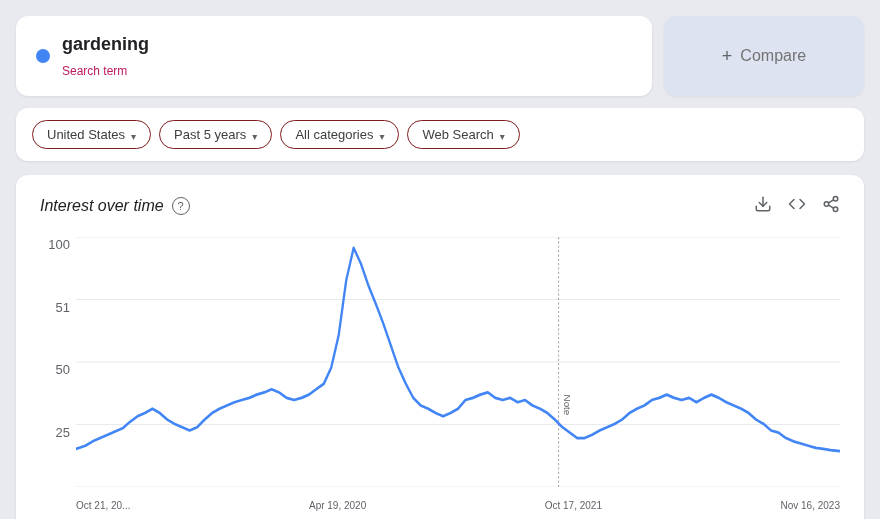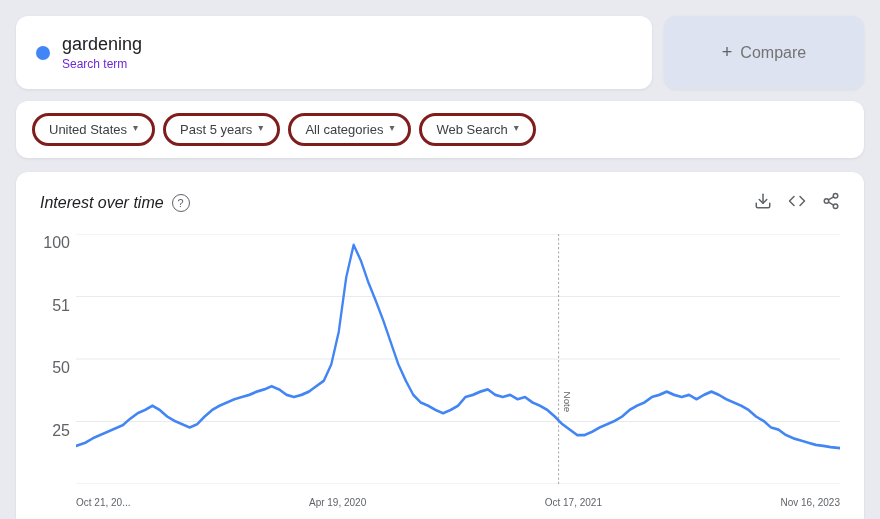--- a/index.html
+++ b/index.html
@@ -40,28 +40,28 @@
       flex-shrink: 0;
     }
 
     .search-term-text {
       display: flex;
       flex-direction: column;
     }
 
     .search-term-main {
       font-size: 18px;
-      font-weight: 400;
+      font-weight: 700;
       color: #202124;
     }
 
     .search-term-sub {
       font-size: 12px;
-      color: #6d28d9;
-      margin-top: 2px;
+      color: #be185d;
+      margin-top: 9px;
     }
 
     .compare-card {
       background: #dde3f0;
       border-radius: 12px;
       padding: 18px 28px;
       display: flex;
       align-items: center;
       justify-content: center;
       gap: 8px;
@@ -88,23 +88,23 @@
       width: 100%;
       margin-bottom: 14px;
       background: white;
       border-radius: 12px;
       padding: 12px 16px;
       box-shadow: 0 1px 3px rgba(0,0,0,0.08);
     }
 
     .filter-pill {
       display: flex;
-      align-items: flex-start;
+      align-items: flex-end;
       gap: 6px;
-      border: 3px solid #7f1d1d;
+      border: 1px solid #7f1d1d;
       border-radius: 20px;
       padding: 6px 14px;
       font-size: 13px;
       color: #3c4043;
       cursor: pointer;
       background: white;
     }
 
     .chevron-down {
       font-size: 10px;
@@ -178,21 +178,21 @@
       bottom: 30px;
       width: 36px;
       display: flex;
       flex-direction: column;
       justify-content: space-between;
       align-items: flex-end;
       padding-right: 6px;
     }
 
     .y-label {
-      font-size: 16px;
+      font-size: 13px;
       color: #5f6368;
     }
 
     .chart-plot {
       position: absolute;
       left: 36px;
       right: 0;
       top: 0;
       bottom: 30px;
     }

